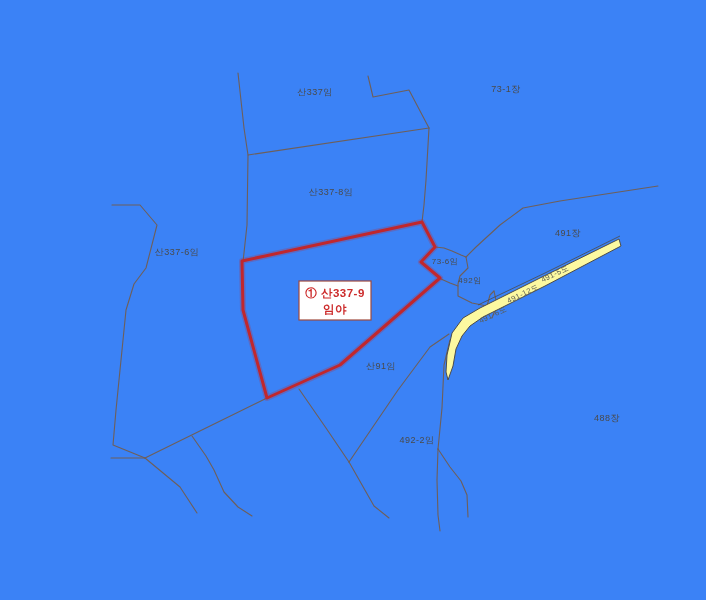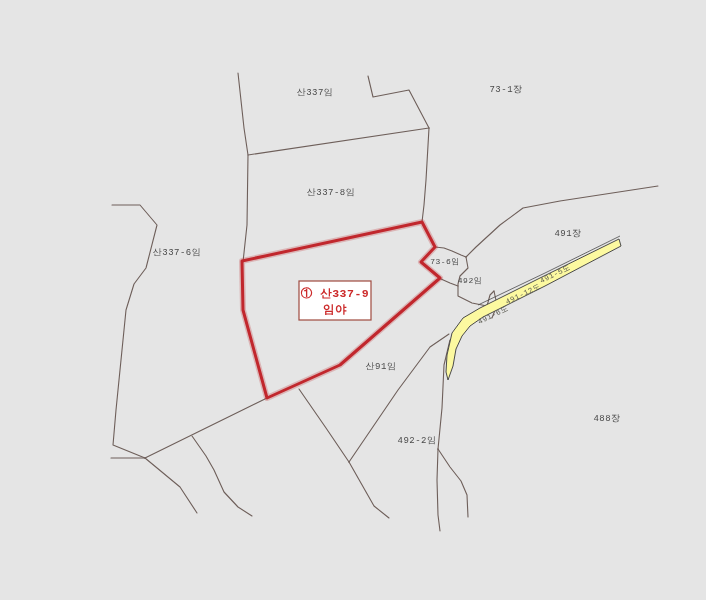--- a/index.html
+++ b/index.html
@@ -1,17 +1,17 @@
 <!DOCTYPE html>
 <html style="--highlight: #c1272d; --highlight_text: #cc2a2a; --road_fill: #fcf9a0; --road_border: #4b4b4b; --boundary: #6e5f5a; --label: #4a4a4a;"><head>
 <meta charset="utf-8">
 <style>
   html,body{margin:0;padding:0;background:#ffffff;}
-  .canvas{position:relative;width:706px;height:600px;background:#e5e5e5;overflow:hidden;
-          font-family:Liberation Mono, monospace;}
+  .canvas{position:relative;width:706px;height:600px;background:#3b82f6;overflow:hidden;
+          font-family:Liberation Sans, sans-serif;}
   svg{display:block;}
   .boundary{fill:none;stroke:var(--boundary,#6e5f5a);stroke-width:1.1;stroke-linejoin:round;stroke-linecap:round;}
   .road-fill{fill:var(--road_fill,#fcf9a0);stroke:var(--road_border,#4b4b4b);stroke-width:1;stroke-linejoin:round;}
   .road-edge{fill:none;stroke:var(--road_border,#4b4b4b);stroke-width:0.8;}
   .hl-glow{fill:none;stroke:var(--highlight,#c1272d);stroke-width:6;opacity:0.25;stroke-linejoin:round;}
   .hl{fill:none;stroke:var(--highlight,#c1272d);stroke-width:3;stroke-linejoin:round;}
   .plabel{fill:var(--label,#4a4a4a);font-size:9px;text-anchor:middle;letter-spacing:0.5px;}
   .plabel.small{font-size:8px;}
   .rlabel{fill:#5a5a50;font-size:7.5px;text-anchor:middle;letter-spacing:0.5px;}
   .hl-box{fill:#ffffff;stroke:#9e4a3f;stroke-width:1.2;}

